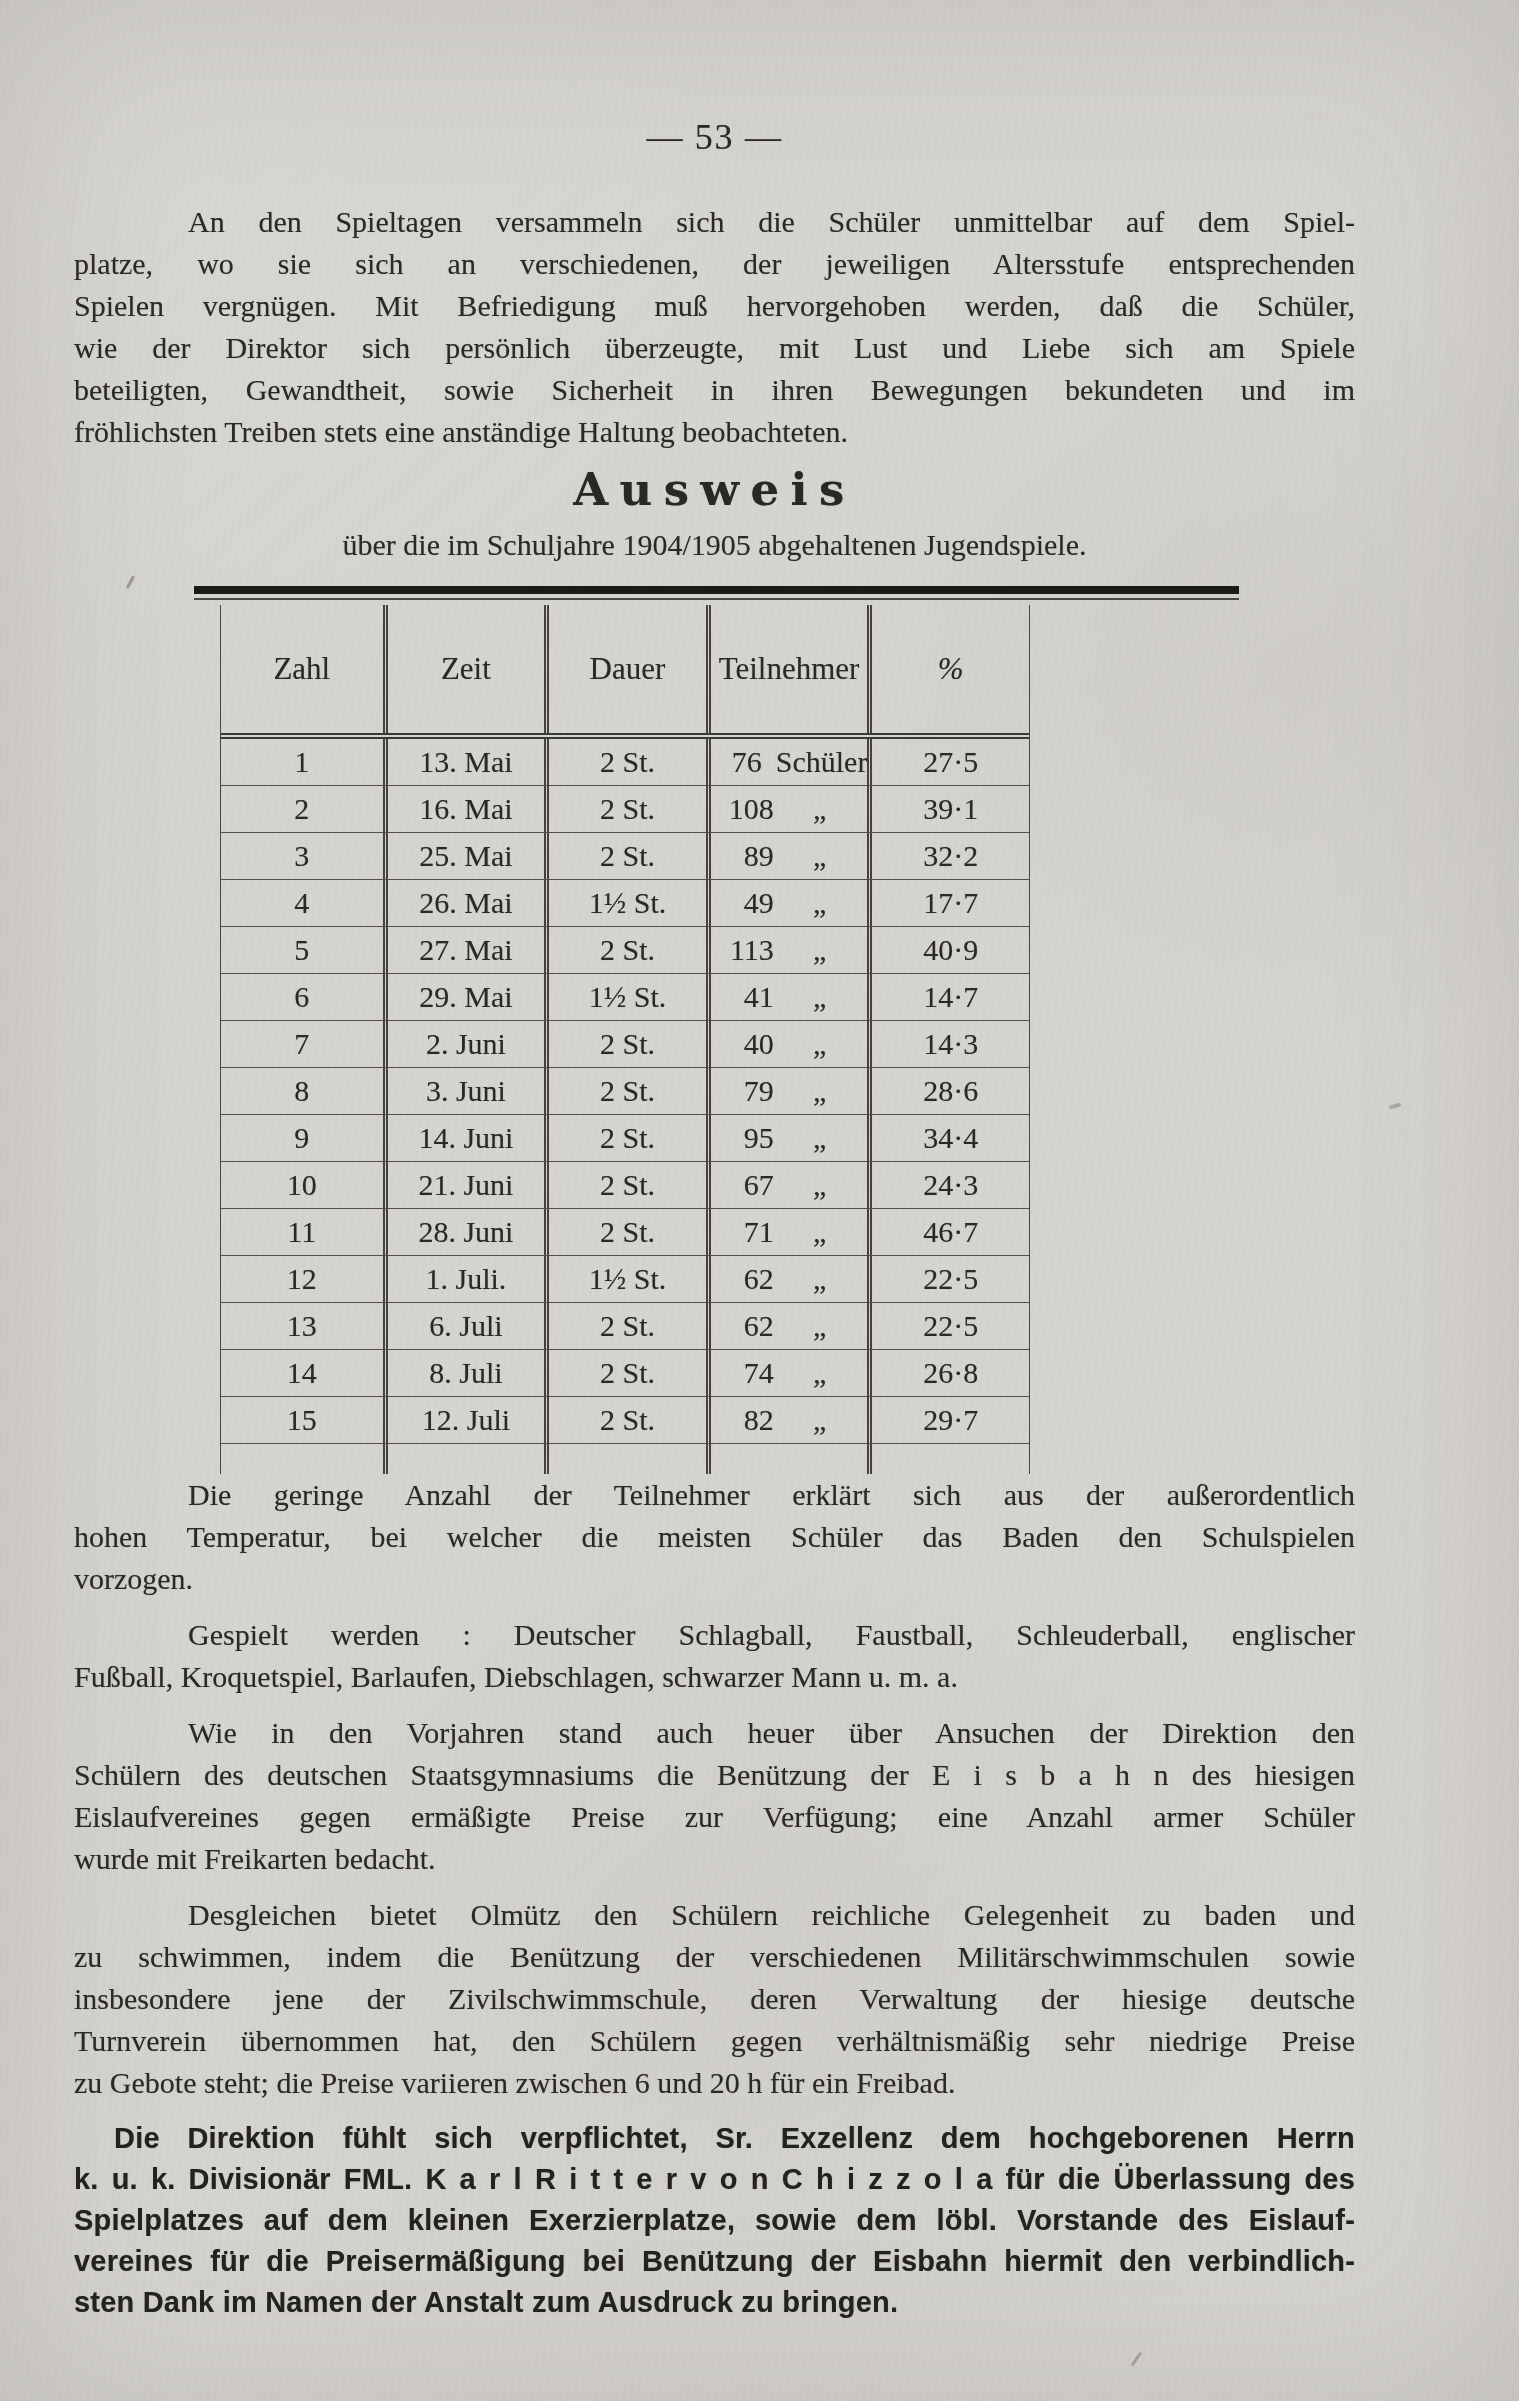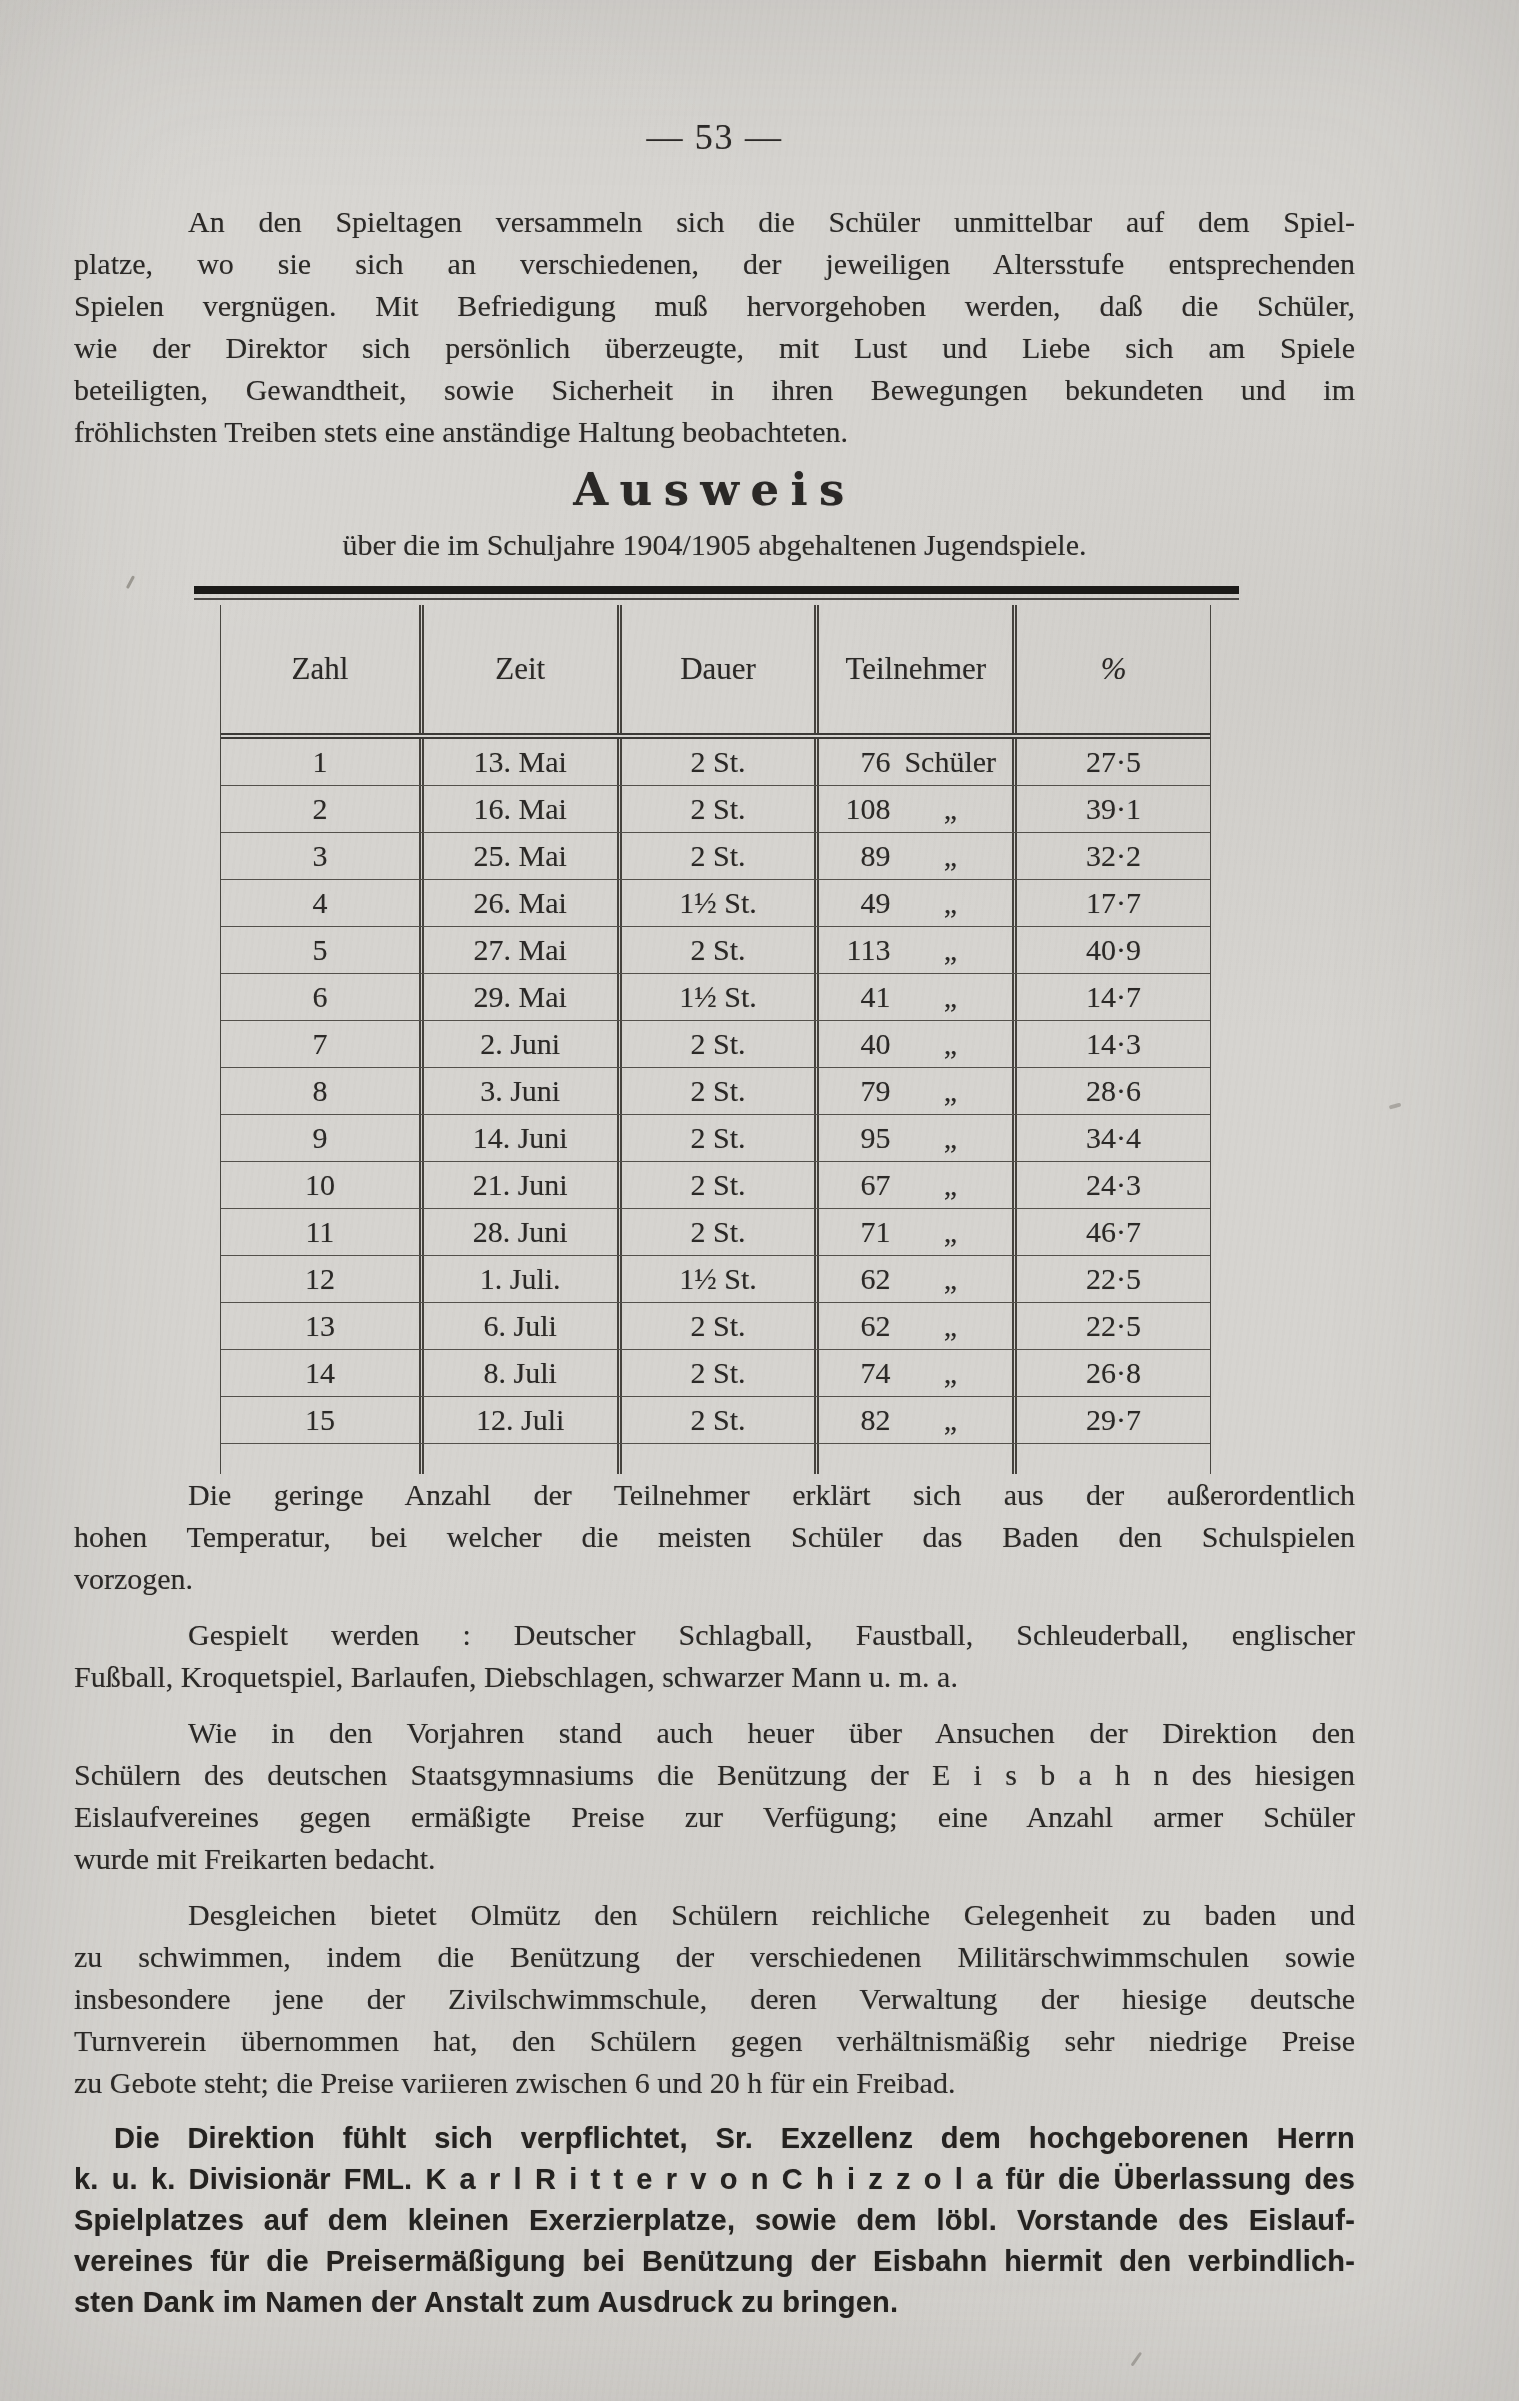--- a/index.html
+++ b/index.html
@@ -46,34 +46,34 @@
     font-family:"DejaVu Serif",serif;font-weight:700;
     font-size:45px;letter-spacing:11.4px;color:#2a2826;
   }
   .section-subtitle{margin-top:12.2px;font-size:30px;}
 
   
   .table-wrap{position:absolute;top:586px;left:220px;width:991px;}
   .rule-thick{position:absolute;top:0;left:-26px;width:1045px;height:7.9px;background:#1b1a18;}
   .rule-thin{position:absolute;top:12.2px;left:-26px;width:1045px;height:1.7px;background:#4a4846;}
   .jtable{
-    position:absolute;top:19px;left:0;width:991px;box-sizing:border-box;
+    position:absolute;top:19px;left:0;width:810px;box-sizing:border-box;
     border-left:1.7px solid #47453f;border-right:1.7px solid #47453f;
   }
   .thead{display:flex;align-items:stretch;height:128px;border-bottom:6.1px double #3b3936;}
   .trow{display:flex;align-items:stretch;height:46px;border-bottom:1.7px solid #53504b;}
   .trow.dangle{height:30px;border-bottom:none;}
   .cell{
     box-sizing:border-box;width:20%;text-align:center;
     font-size:30px;line-height:46px;overflow:hidden;
   }
   .cell + .cell{border-left:5.2px double #45423d;}
   .hcell{line-height:128px;font-size:31px;}
   .hcell.pct-h{font-style:italic;}
-  .c-teil{display:flex;text-align:left;padding-left:8px;}
+  .c-teil{display:flex;text-align:left;padding-left:0;}
   .tnum{display:inline-block;width:63px;text-align:right;}
   .unit.word{margin-left:14px;}
   .unit.ditto{flex:1;text-align:center;letter-spacing:1.7px;}
 
   
   .speck{position:absolute;background:#6b675f;border-radius:1.7px;opacity:0.55;}
   .speck.s1{left:129px;top:575px;width:2.6px;height:14px;transform:rotate(28deg);}
   .speck.s2{left:1389px;top:1104px;width:12.2px;height:3.5px;transform:rotate(-15deg);opacity:0.4;}
   .speck.s3{left:1135px;top:2351px;width:2.6px;height:15.7px;transform:rotate(35deg);opacity:0.45;}
 </style>

